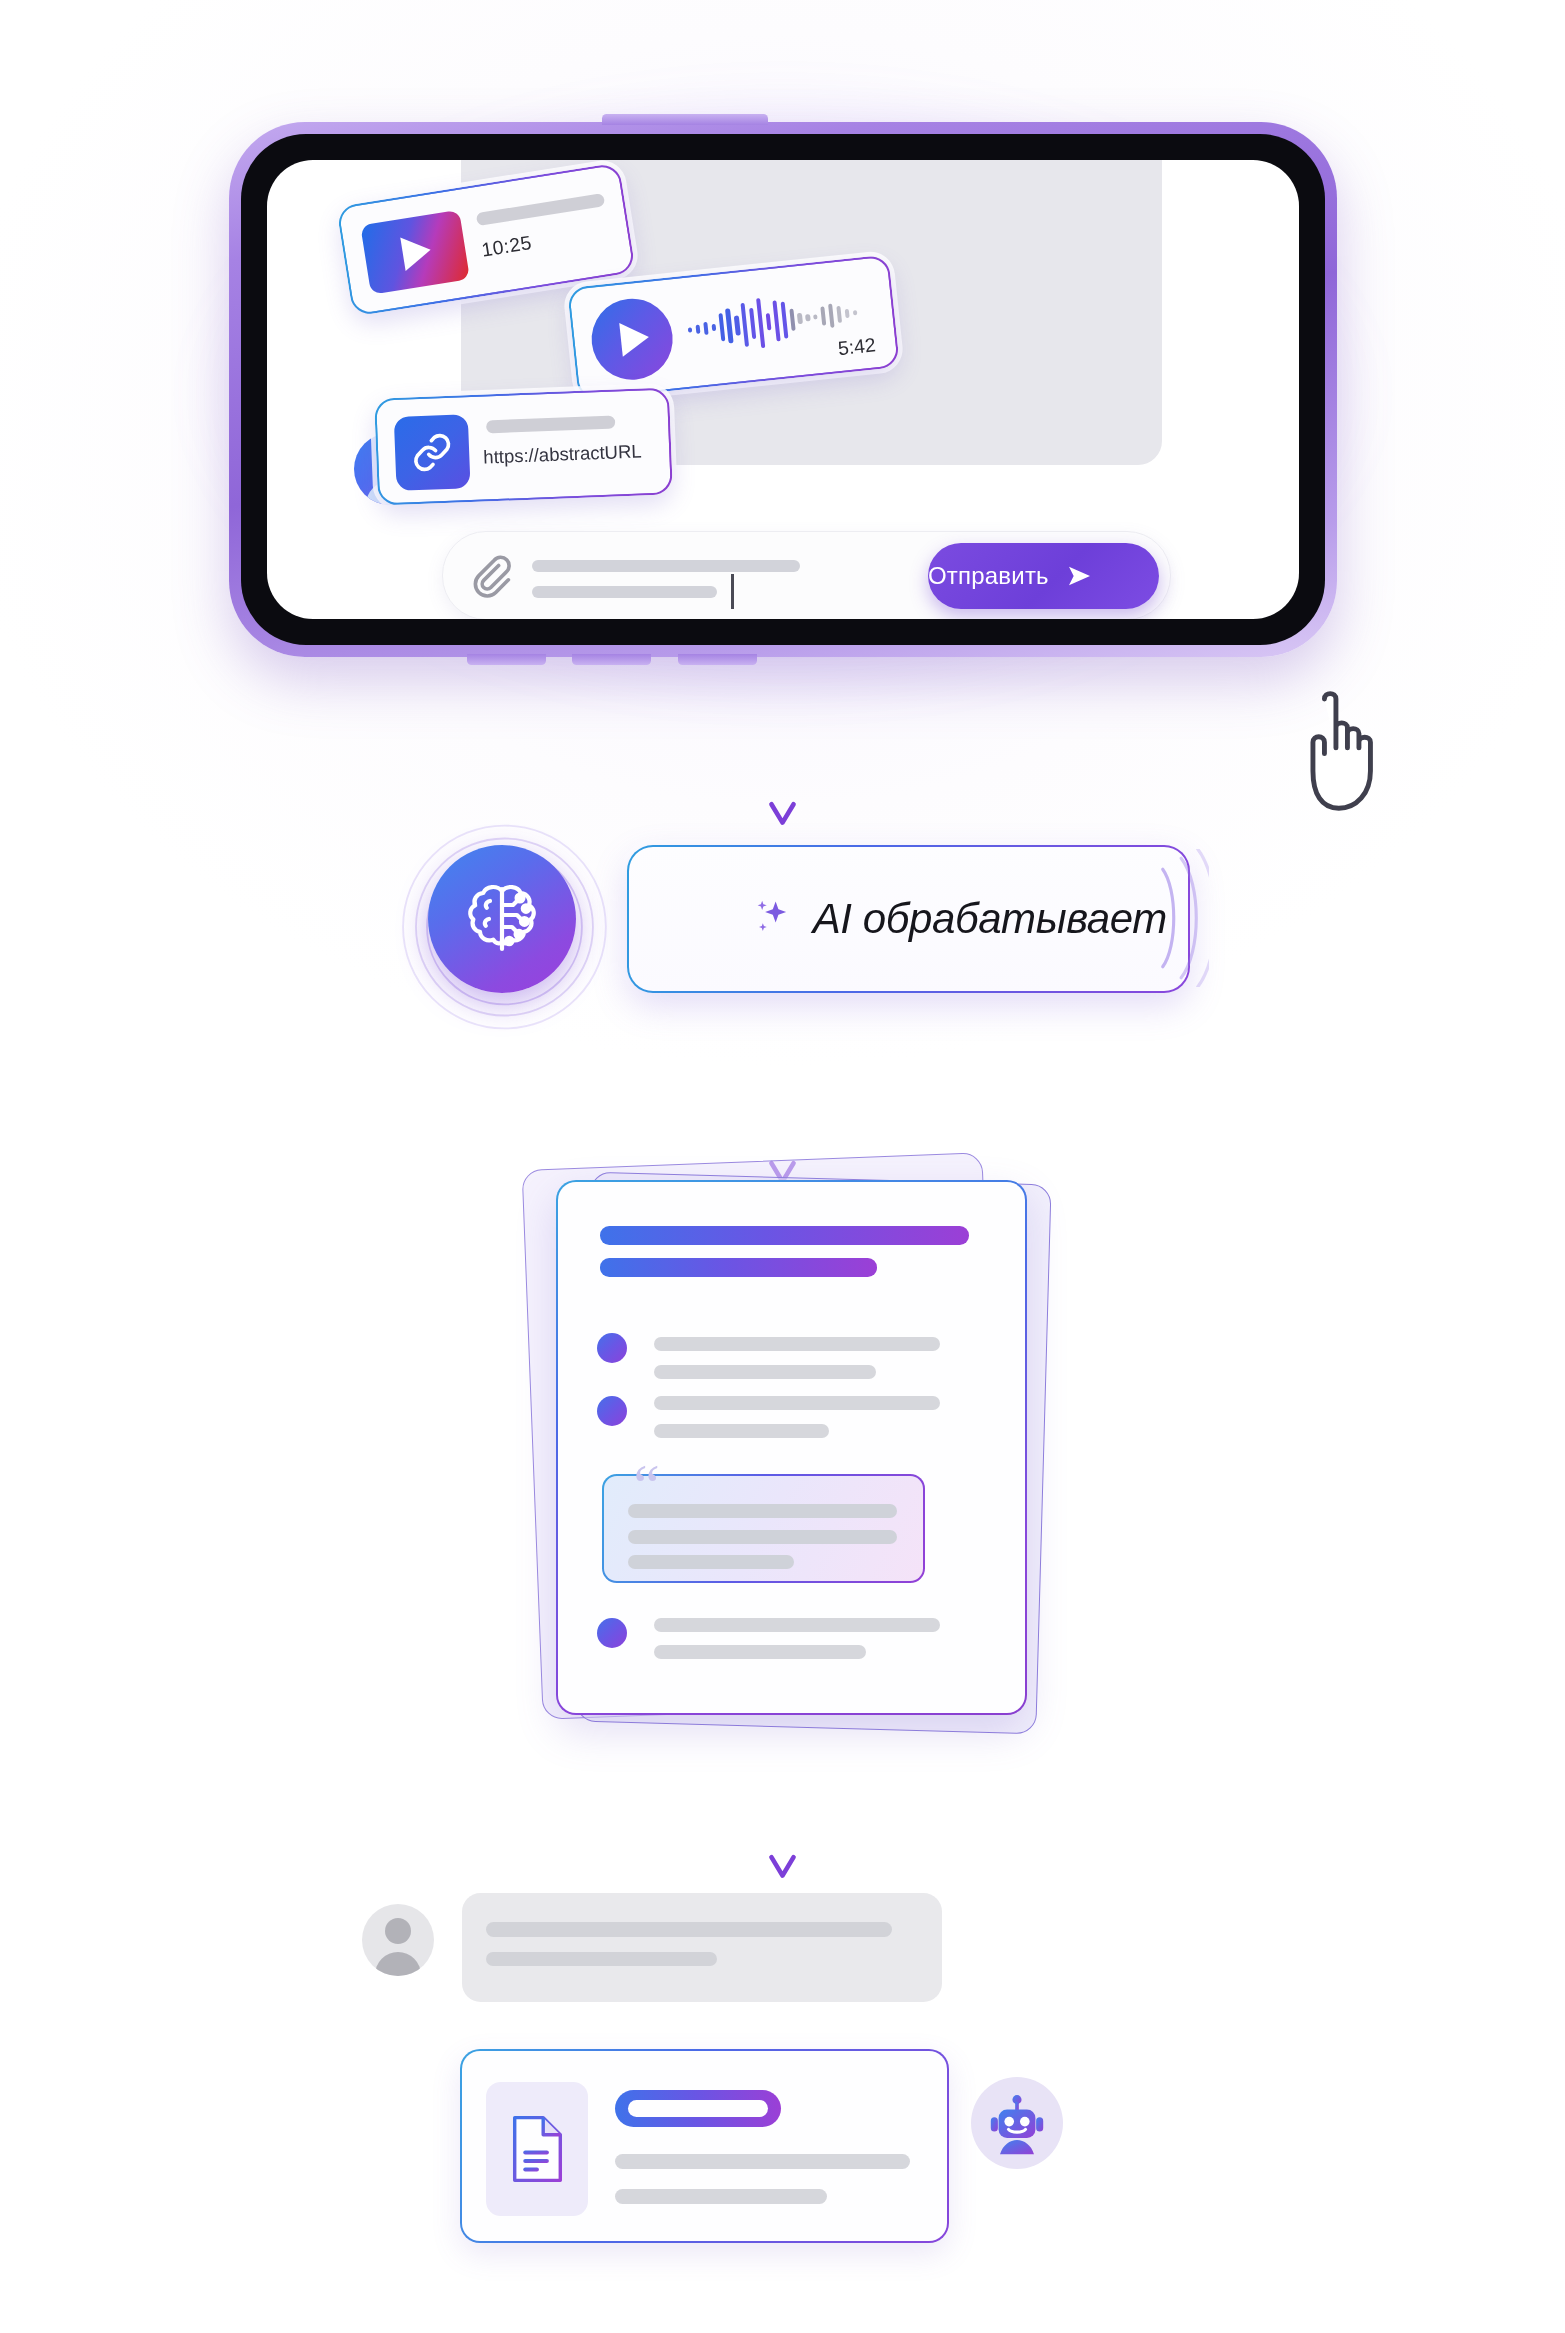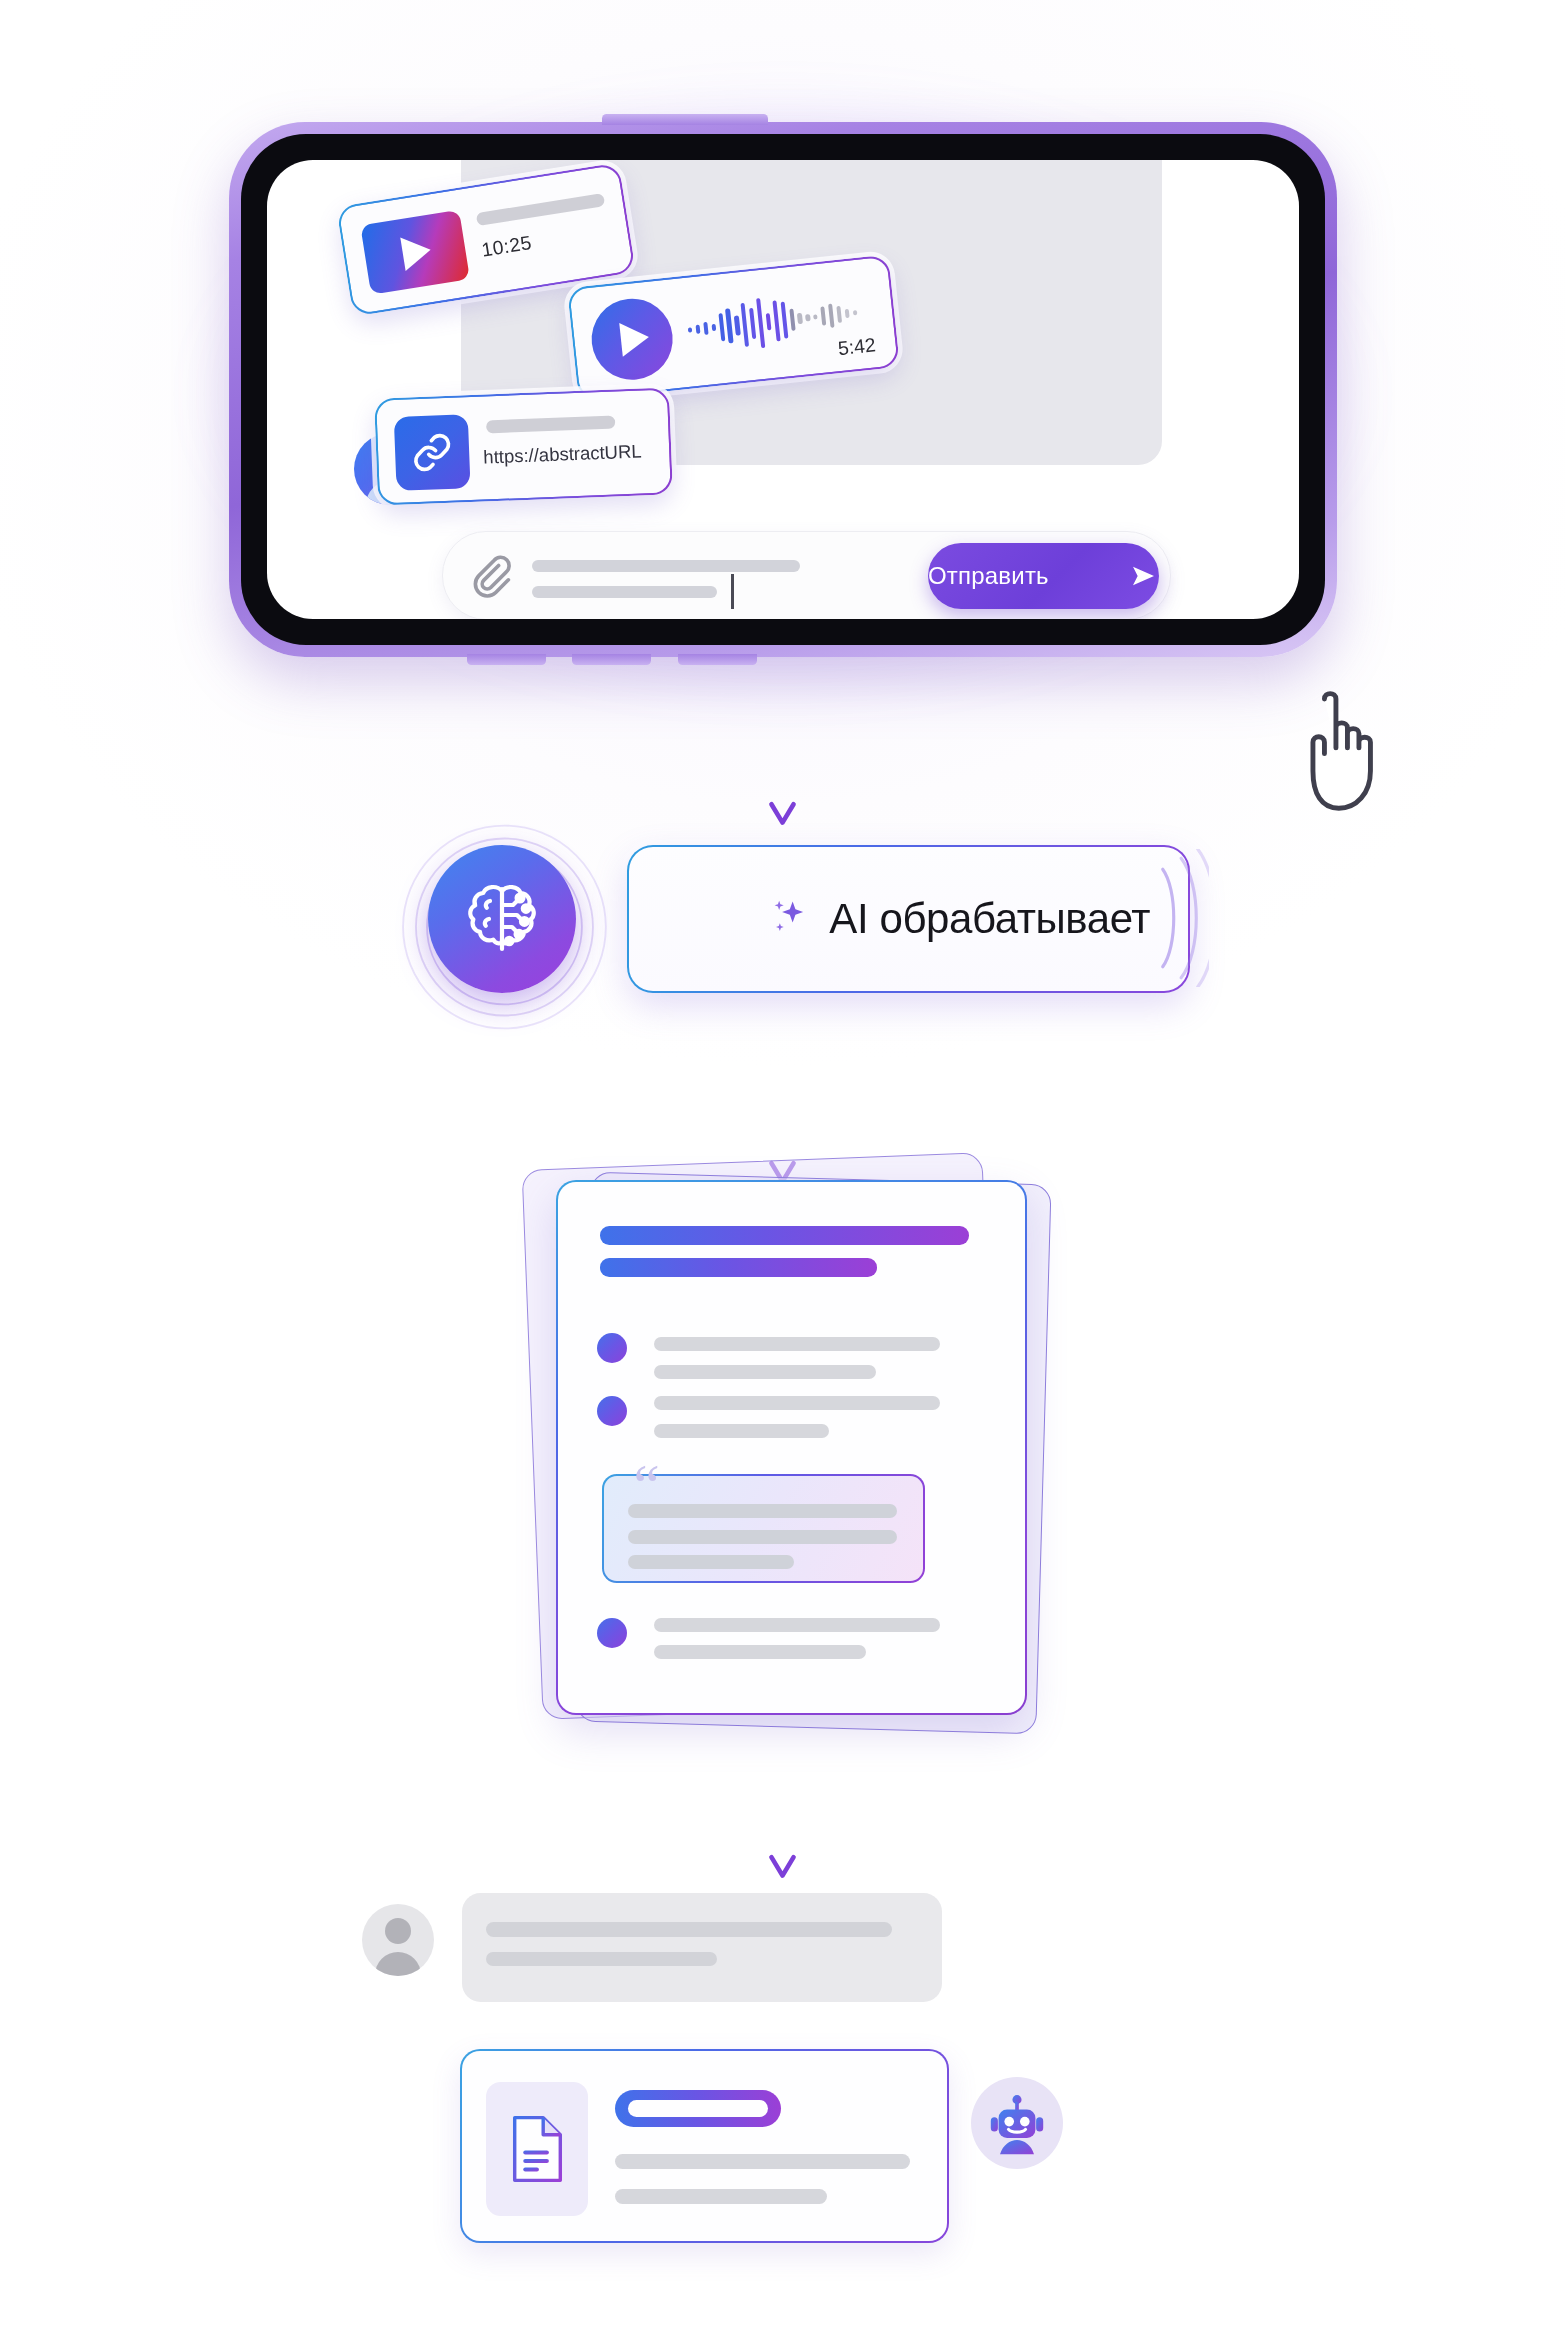--- a/index.html
+++ b/index.html
@@ -81,31 +81,31 @@
   
   .input-bar { position: absolute; left: 175px; top: 371px; width: 729px; height: 89px;
       border-radius: 44px; background: #fcfcfd; border: 1.8px solid #ededf2;
       box-shadow: 0 5.5px 16.6px rgba(120,110,180,.10); }
   .clip { position: absolute; left: 24px; top: 20px; width: 46px; height: 48px; }
   .in-line1 { position: absolute; left: 89px; top: 28px; width: 268px; height: 12px; border-radius: 7.4px; background: #d2d3da; }
   .in-line2 { position: absolute; left: 89px; top: 54px; width: 185px; height: 12px; border-radius: 7.4px; background: #d2d3da; }
   .caret { position: absolute; left: 288px; top: 42px; width: 2.8px; height: 35px; background: #4a4a55; }
   .send-btn { position: absolute; right: 11px; top: 11px; width: 231px; height: 66px; border-radius: 37px;
       background: linear-gradient(135deg,#7b4be0 0%,#6d3fd9 55%,#7d4ce3 100%);
-      color: #fff; font-size: 24px; display: flex; align-items: center; justify-content: space-between; gap: 14.8px;
+      color: #fff; font-size: 24px; display: flex; align-items: center; justify-content: flex-start; gap: 14.8px;
       box-shadow: 0 7.4px 18.5px rgba(110,60,210,.35); letter-spacing: 0.2px; }
 
   
   .cursor { position: absolute; left: 1066px; top: 554px; width: 102px; height: 138px; z-index: 9; }
 
   
   .conn { position: absolute; left: 762px; width: 41px; }
 
   
-  .ai-row { position: absolute; left: 378px; top: 812px; width: 831px; height: 231px; }
+  .ai-row { position: absolute; left: 378px; top: 812px; width: 831px; height: 231px; font-style: italic; }
   .ai-ring { position: absolute; left: 11px; top: 9.2px; width: 277px; height: 212px; }
   .ai-pill { position: absolute; left: 249px; top: 33px; width: 563px; height: 148px; border-radius: 26px;
       background-image: linear-gradient(#fdfdff,#fbfaff), linear-gradient(100deg,#2f9de0 0%,#4a6ae7 40%,#8a46dc 100%);
       background-origin: border-box; background-clip: padding-box, border-box;
       border: 2.3px solid transparent;
       box-shadow: 0 13px 35px rgba(130,100,220,.22), 0 0 0 5.5px rgba(255,255,255,.6);
       display: flex; align-items: center; justify-content: center; gap: 18.5px; padding-left: 102px; }
   .ai-text { font-size: 42px; color: #16161c; letter-spacing: -0.4px; }
   .ai-brain { position: absolute; left: 50px; top: 33px; width: 148px; height: 148px; border-radius: 50%;
       background: linear-gradient(145deg,#3e87ef 0%,#5a6cec 35%,#8c4ae0 75%,#9b3fdc 100%);

